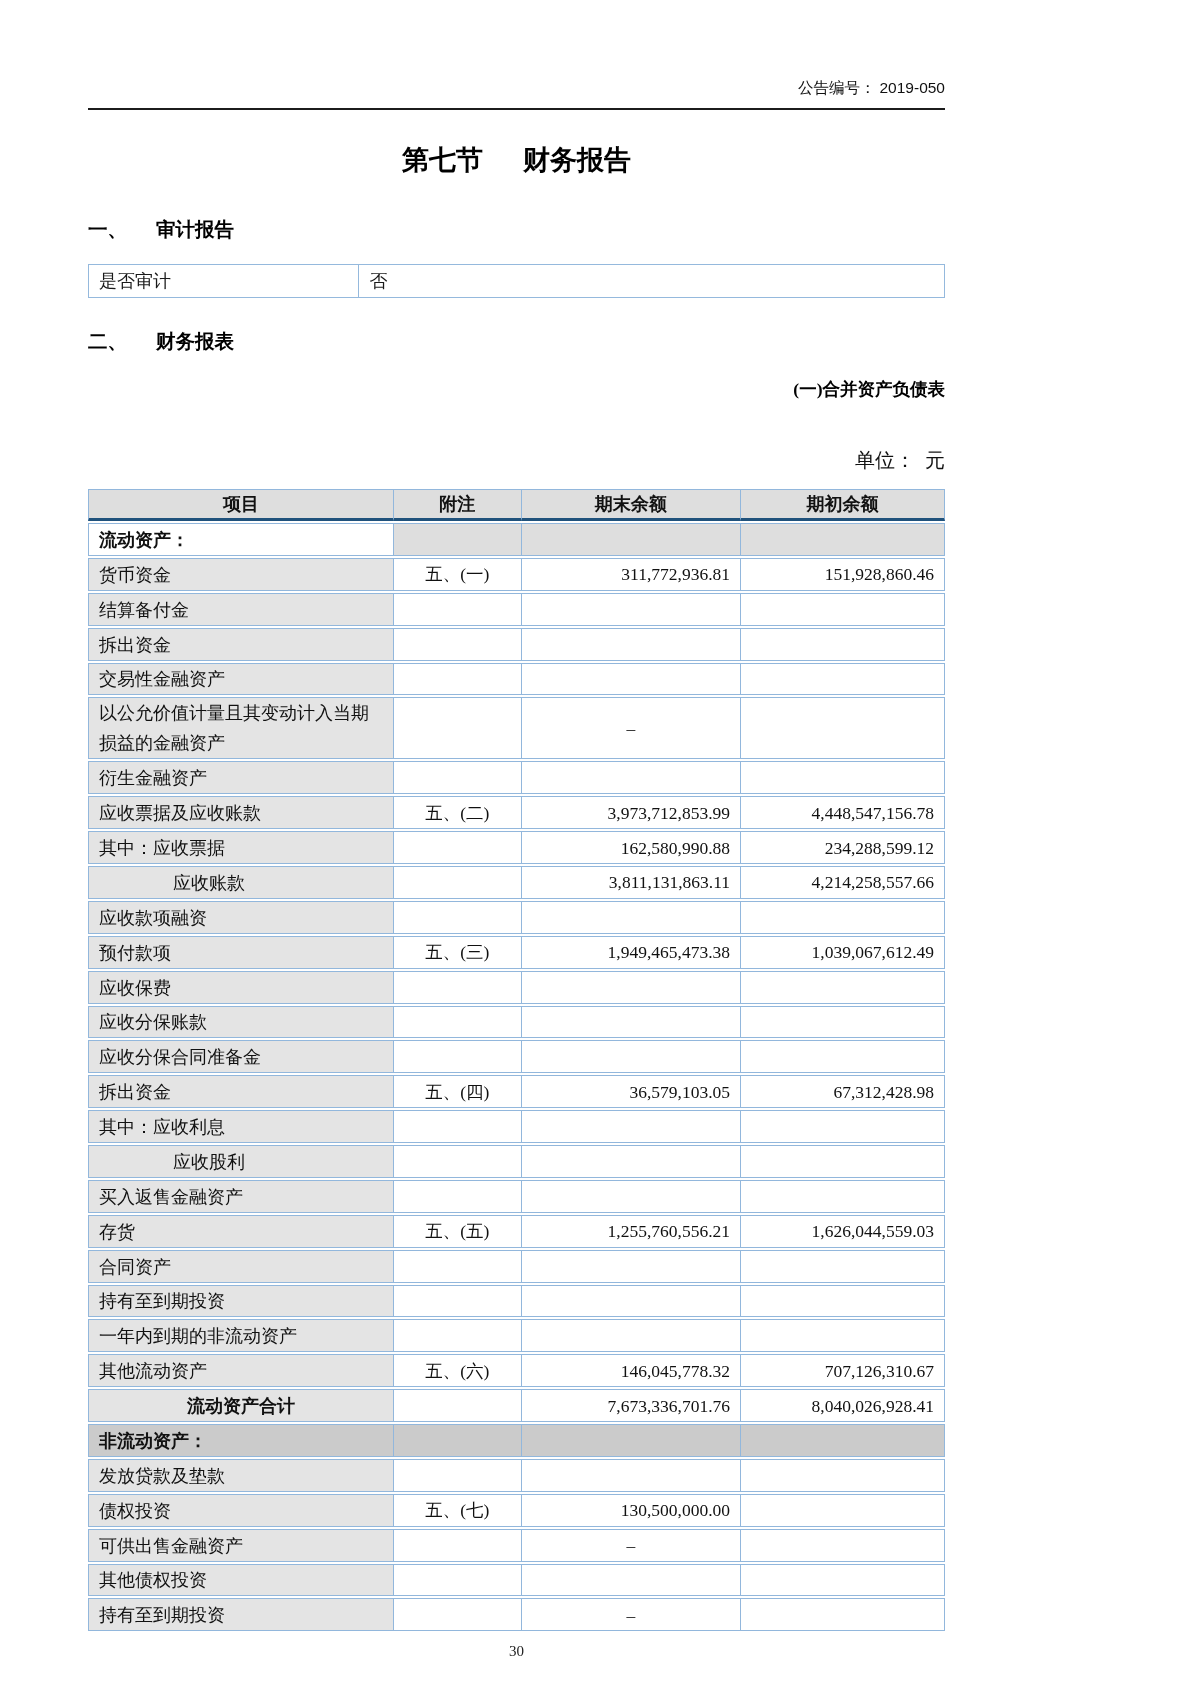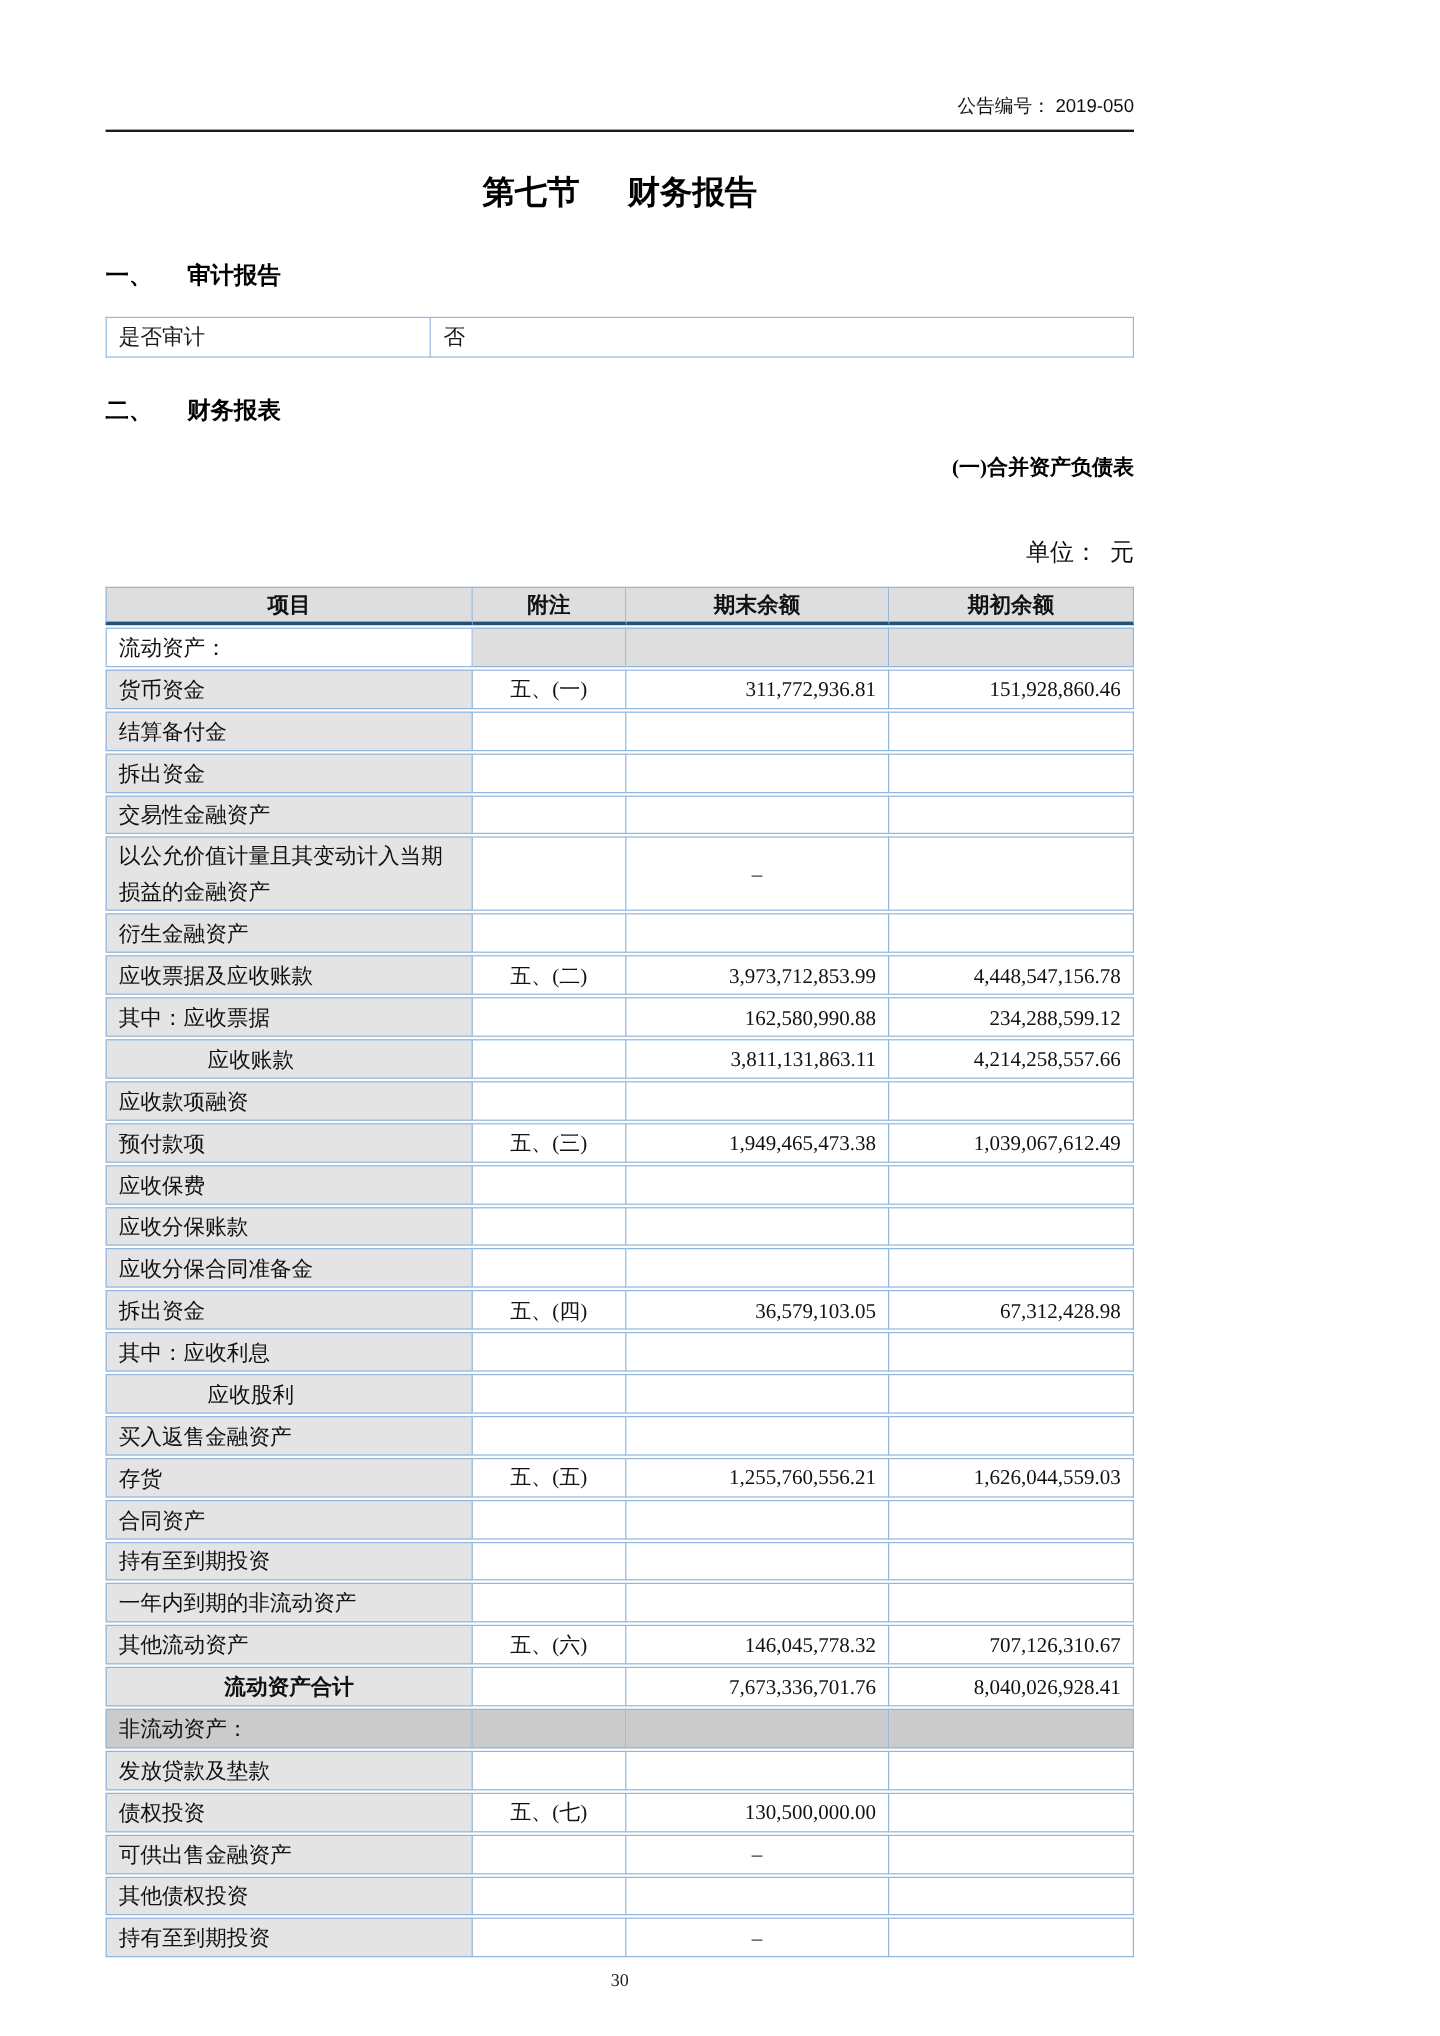--- a/index.html
+++ b/index.html
@@ -49,21 +49,21 @@
   .bs-table thead th{background:#dedede;font-weight:bold;text-align:center;
     border-bottom:3px solid #20527c;}
   .c-first{background:#e4e4e4;text-align:left;}
   .c-first .lbl{display:inline-block;max-width:292px;vertical-align:middle;
     line-height:30px;}
   .c-note{text-align:center;font-size:17.5px;}
   .c-num{text-align:right;font-size:17.5px;}
   .c-dash{text-align:center;}
   .c-sec{background:#dedede;}
   tr[data-sec="dark"] .c-sec{background:#cbcbcb;}
-  .r-section .c-first{font-weight:normal;background:transparent;}
+  .r-section .c-first{font-weight:bold;background:transparent;}
   .c-total{font-weight:bold;text-align:center;}
   .c-indent .lbl{padding-left:74px;}
 
   .page-number{margin-top:10px;text-align:center;font-size:15px;color:#222;}
 </style>
 </head>
 <body>
 
 <div class="page">
   <div class="content">

